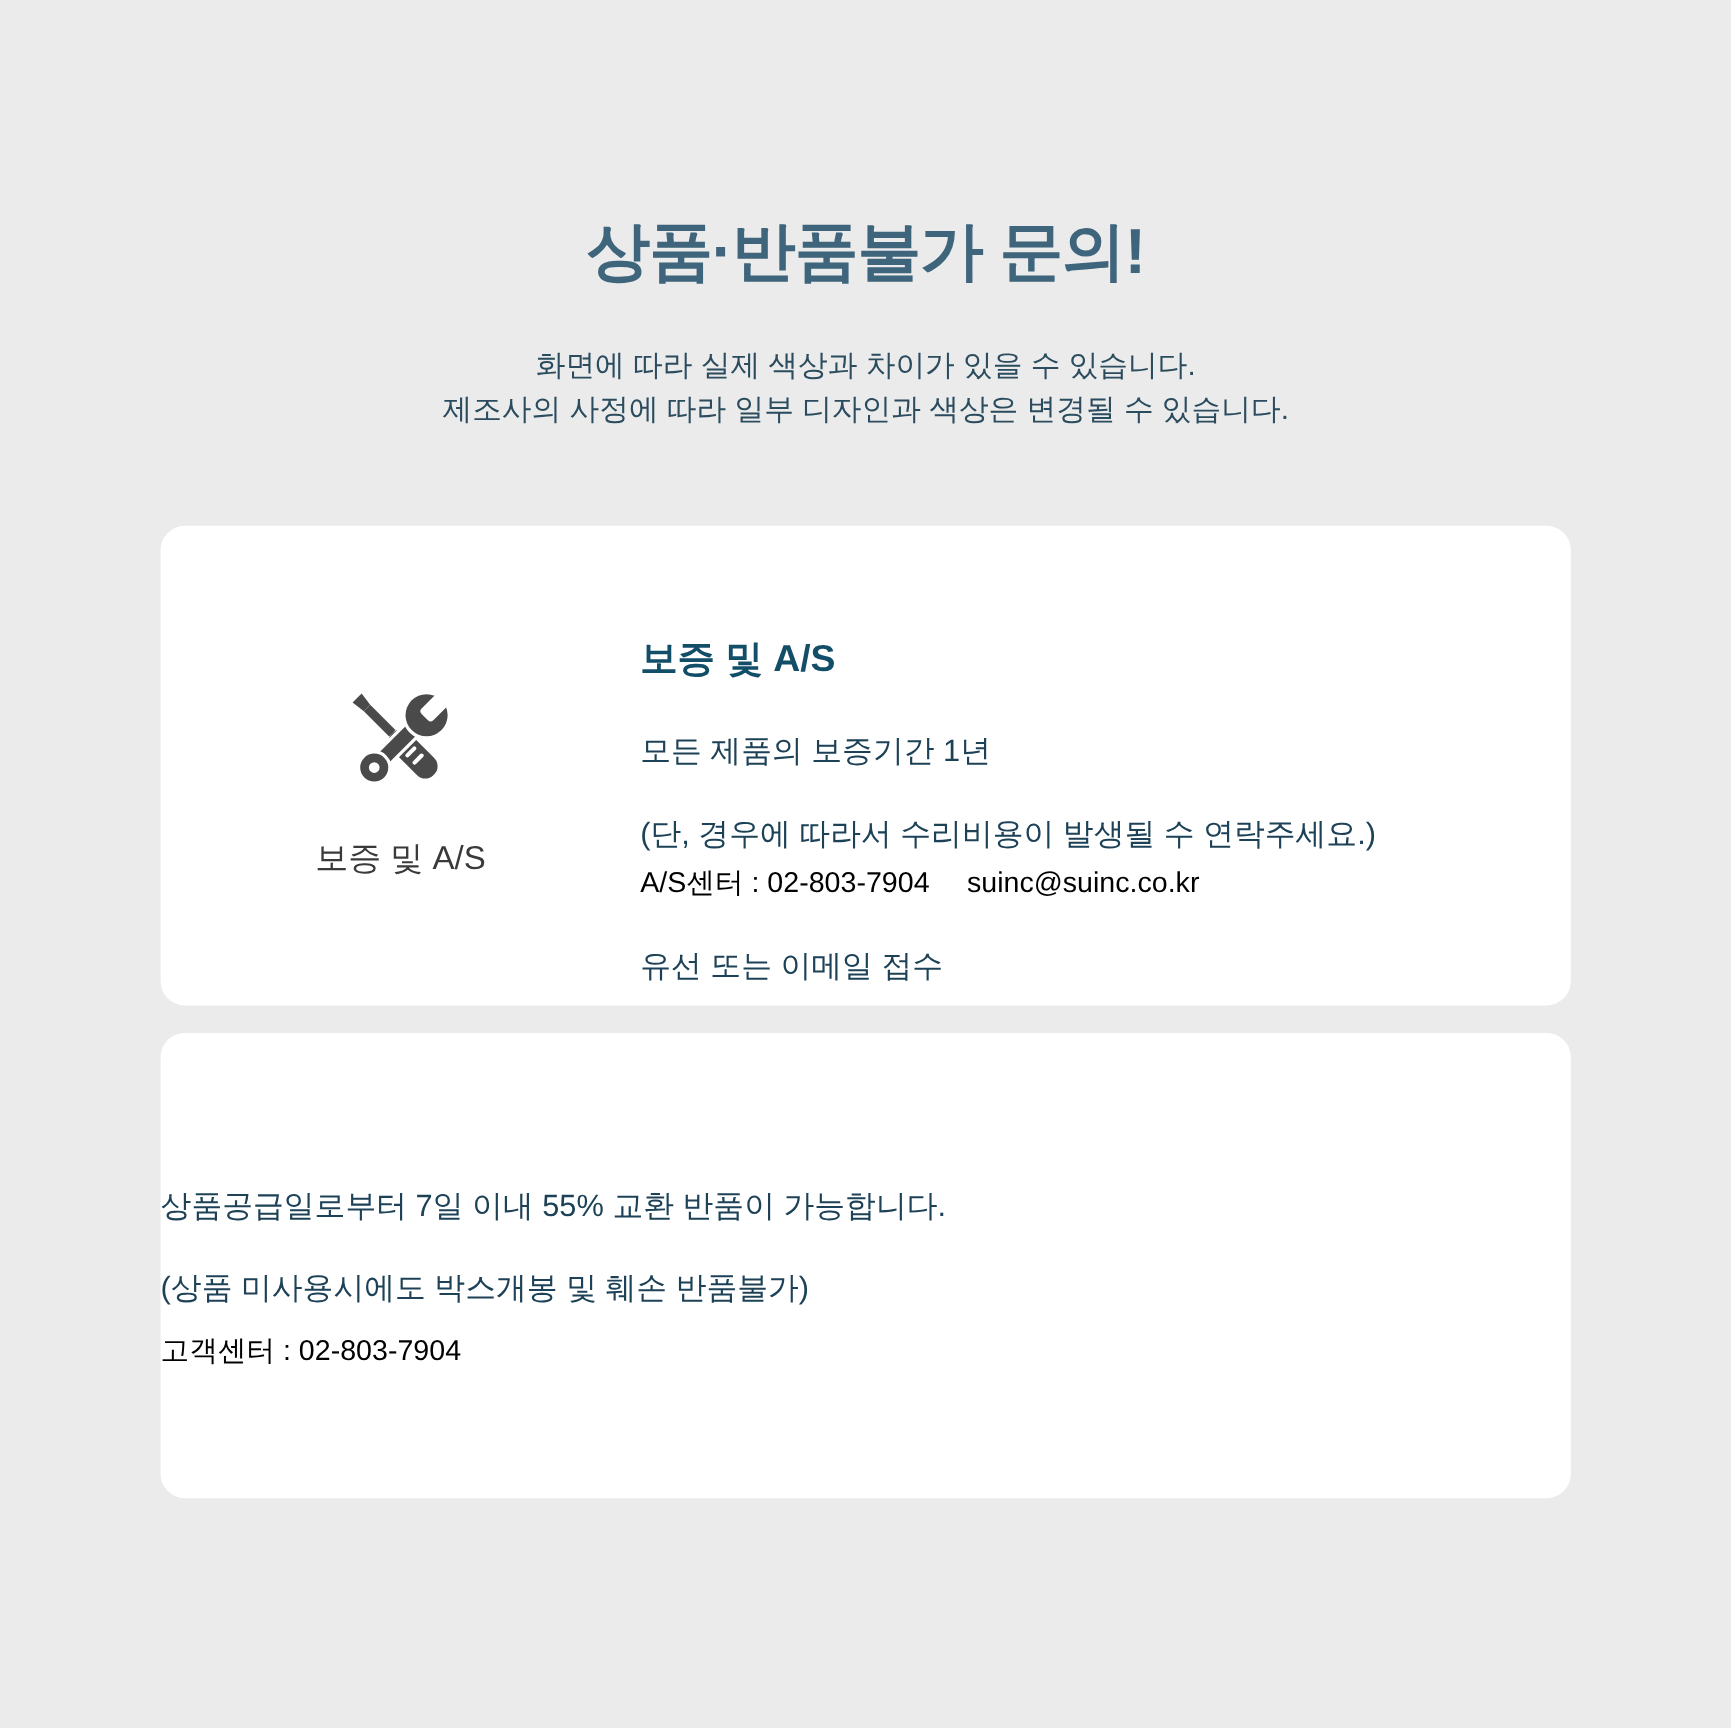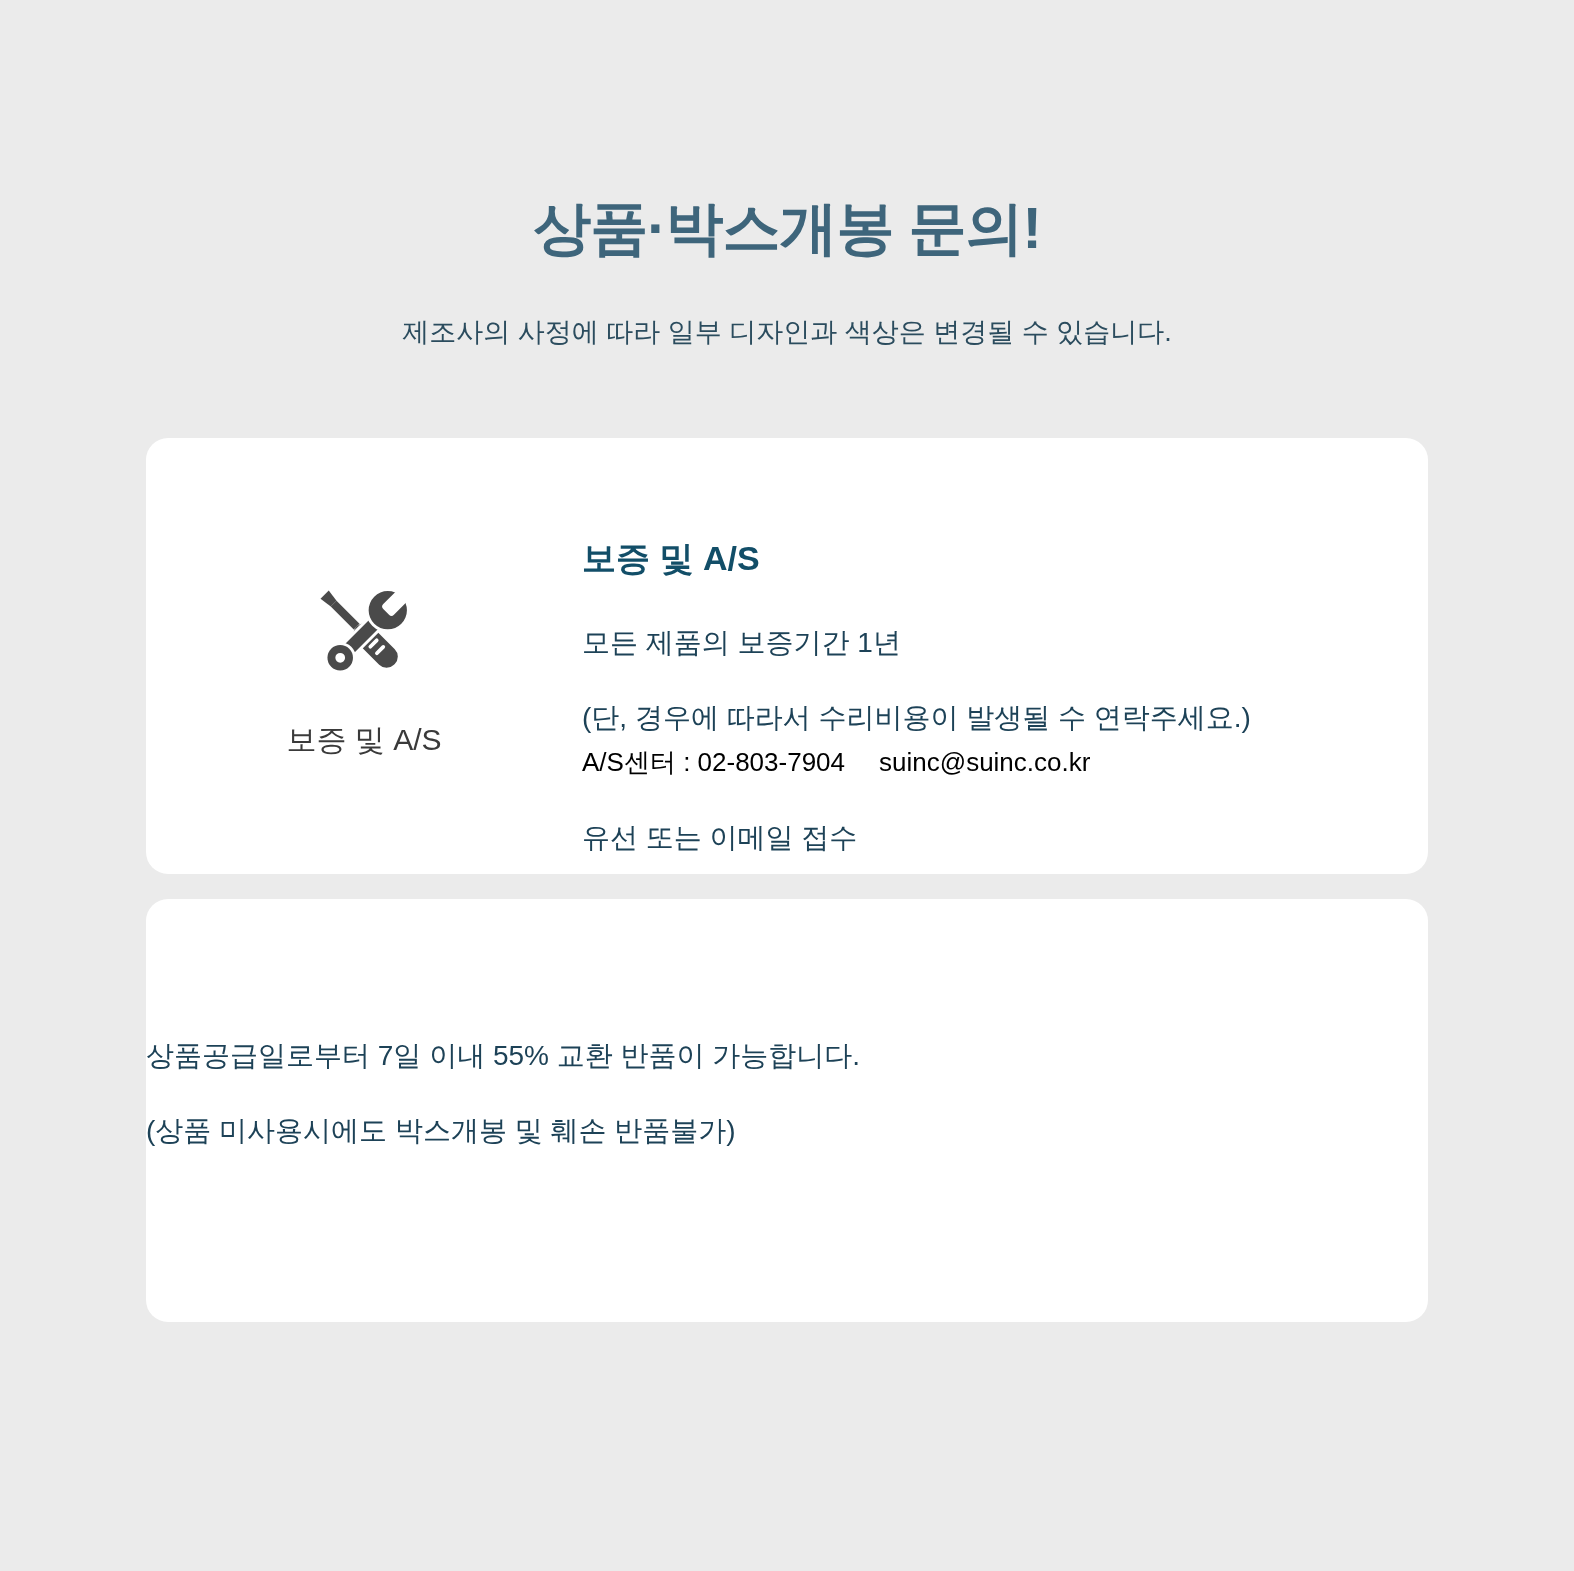--- a/index.html
+++ b/index.html
@@ -65,23 +65,24 @@
     color:#000000;
   }
   .card-exchange .contact-line{margin-top:12px;}
   .contact-email{margin-left:34px;}
 </style>
 </head>
 <body>
 
 <div class="page">
 
-  <h1 class="page-title">상품·박스개봉 문의!</h1>
+  <h1 class="page-title">상품·반품불가 문의!</h1>
 
   <div class="subtitle">
+    <div>화면에 따라 실제 색상과 차이가 있을 수 있습니다.</div>
     <div>제조사의 사정에 따라 일부 디자인과 색상은 변경될 수 있습니다.</div>
   </div>
 
   <div class="card card-warranty">
     <div class="card-left">
       <div class="icon-box">
         <svg viewBox="0 0 100 100" xmlns="http://www.w3.org/2000/svg">
 
           <g transform="rotate(-45 50 50)" fill="#4a4a4a">
             <path d="M45,2 L55,2 L53.5,13 L46.5,13 Z"></path>
@@ -111,16 +112,17 @@
         <span>A/S센터 : 02-803-7904</span><span class="contact-email">suinc@suinc.co.kr</span>
       </div>
       <div class="body-line">유선 또는 이메일 접수</div>
     </div>
   </div>
 
   <div class="card card-exchange">
     <div class="card-right">
       <div class="body-line">상품공급일로부터 7일 이내 55% 교환 반품이 가능합니다.</div>
       <div class="body-line">(상품 미사용시에도 박스개봉 및 훼손 반품불가)</div>
+      <div class="contact-line">고객센터 : 02-803-7904</div>
     </div>
   </div>
 
 </div>
 
 </body></html>

